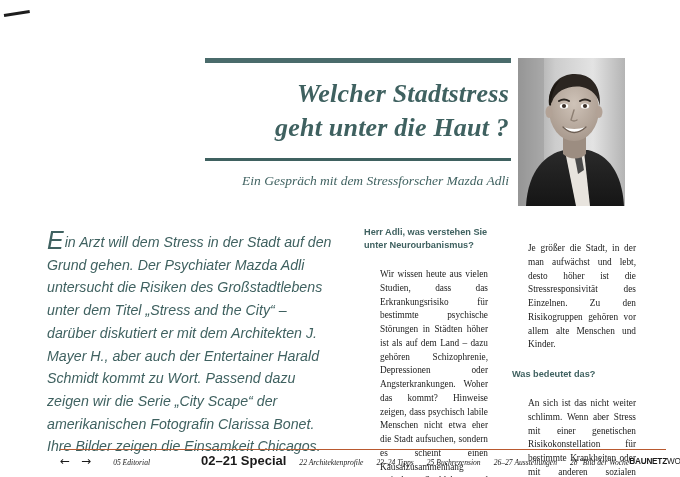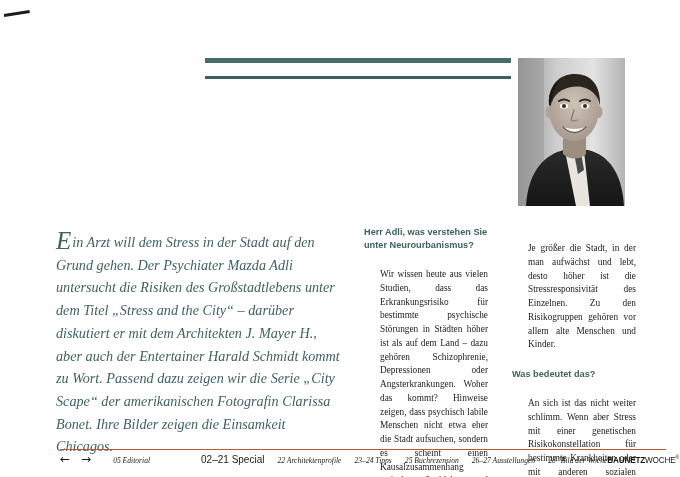--- a/index.html
+++ b/index.html
@@ -80,24 +80,24 @@
     width: 107px;
     height: 148px;
     overflow: hidden;
     background: #cfcfcf;
   }
   .portrait svg { display: block; }
 
   
   .lead {
     position: absolute;
-    left: 56px;
+    left: 47px;
     top: 228px;
     width: 290px;
-    font-family: Liberation Serif, serif;
+    font-family: Liberation Sans, sans-serif;
     font-style: italic;
     font-size: 14.2px;
     line-height: 1.60;
     color: #3f6160;
     text-align: left;
   }
   .lead .dropcap {
     font-size: 25px;
     line-height: 1;
     font-style: italic;
@@ -173,24 +173,24 @@
   .nav {
     display: flex;
     align-items: baseline;
     gap: 13px;
     font-family: "Liberation Serif", serif;
     font-style: italic;
     font-size: 7.6px;
     color: #1a1a1a;
   }
   .nav .bold {
-    font-weight: normal;
+    font-weight: bold;
     font-style: normal;
     font-family: "Liberation Sans", sans-serif;
-    font-size: 10px;
+    font-size: 13px;
     padding-left: 38px;
   }
   .brand {
     margin-left: auto;
     display: flex;
     align-items: baseline;
     gap: 5px;
     font-family: "Liberation Sans", sans-serif;
     font-size: 8.2px;
   }
@@ -200,21 +200,26 @@
   .brand .num { color: #3f6160; font-weight: bold; }
   .brand .mosa { font-weight: normal; margin-left: 4px; text-align: right; }
 </style>
 </head>
 <body>
 
 <div class="corner-mark"></div>
 
 <div class="title-block">
   <div class="rule-top"></div>
+  <h1 class="headline">
+    <span class="line">Welcher Stadtstress</span>
+    <span class="line">geht unter die Haut ?</span>
+  </h1>
   <div class="rule-bottom"></div>
+  <div class="subtitle">Ein Gespräch mit dem Stressforscher Mazda Adli</div>
 </div>
 
 <div class="portrait">
   <svg width="107" height="148" viewBox="0 0 107 148">
     <defs>
       <linearGradient id="bgwall" x1="0" y1="0" x2="1" y2="0">
         <stop offset="0%" stop-color="#8f8f8f"></stop>
         <stop offset="35%" stop-color="#cdcdcd"></stop>
         <stop offset="70%" stop-color="#e3e3e3"></stop>
         <stop offset="100%" stop-color="#b4b4b4"></stop>

